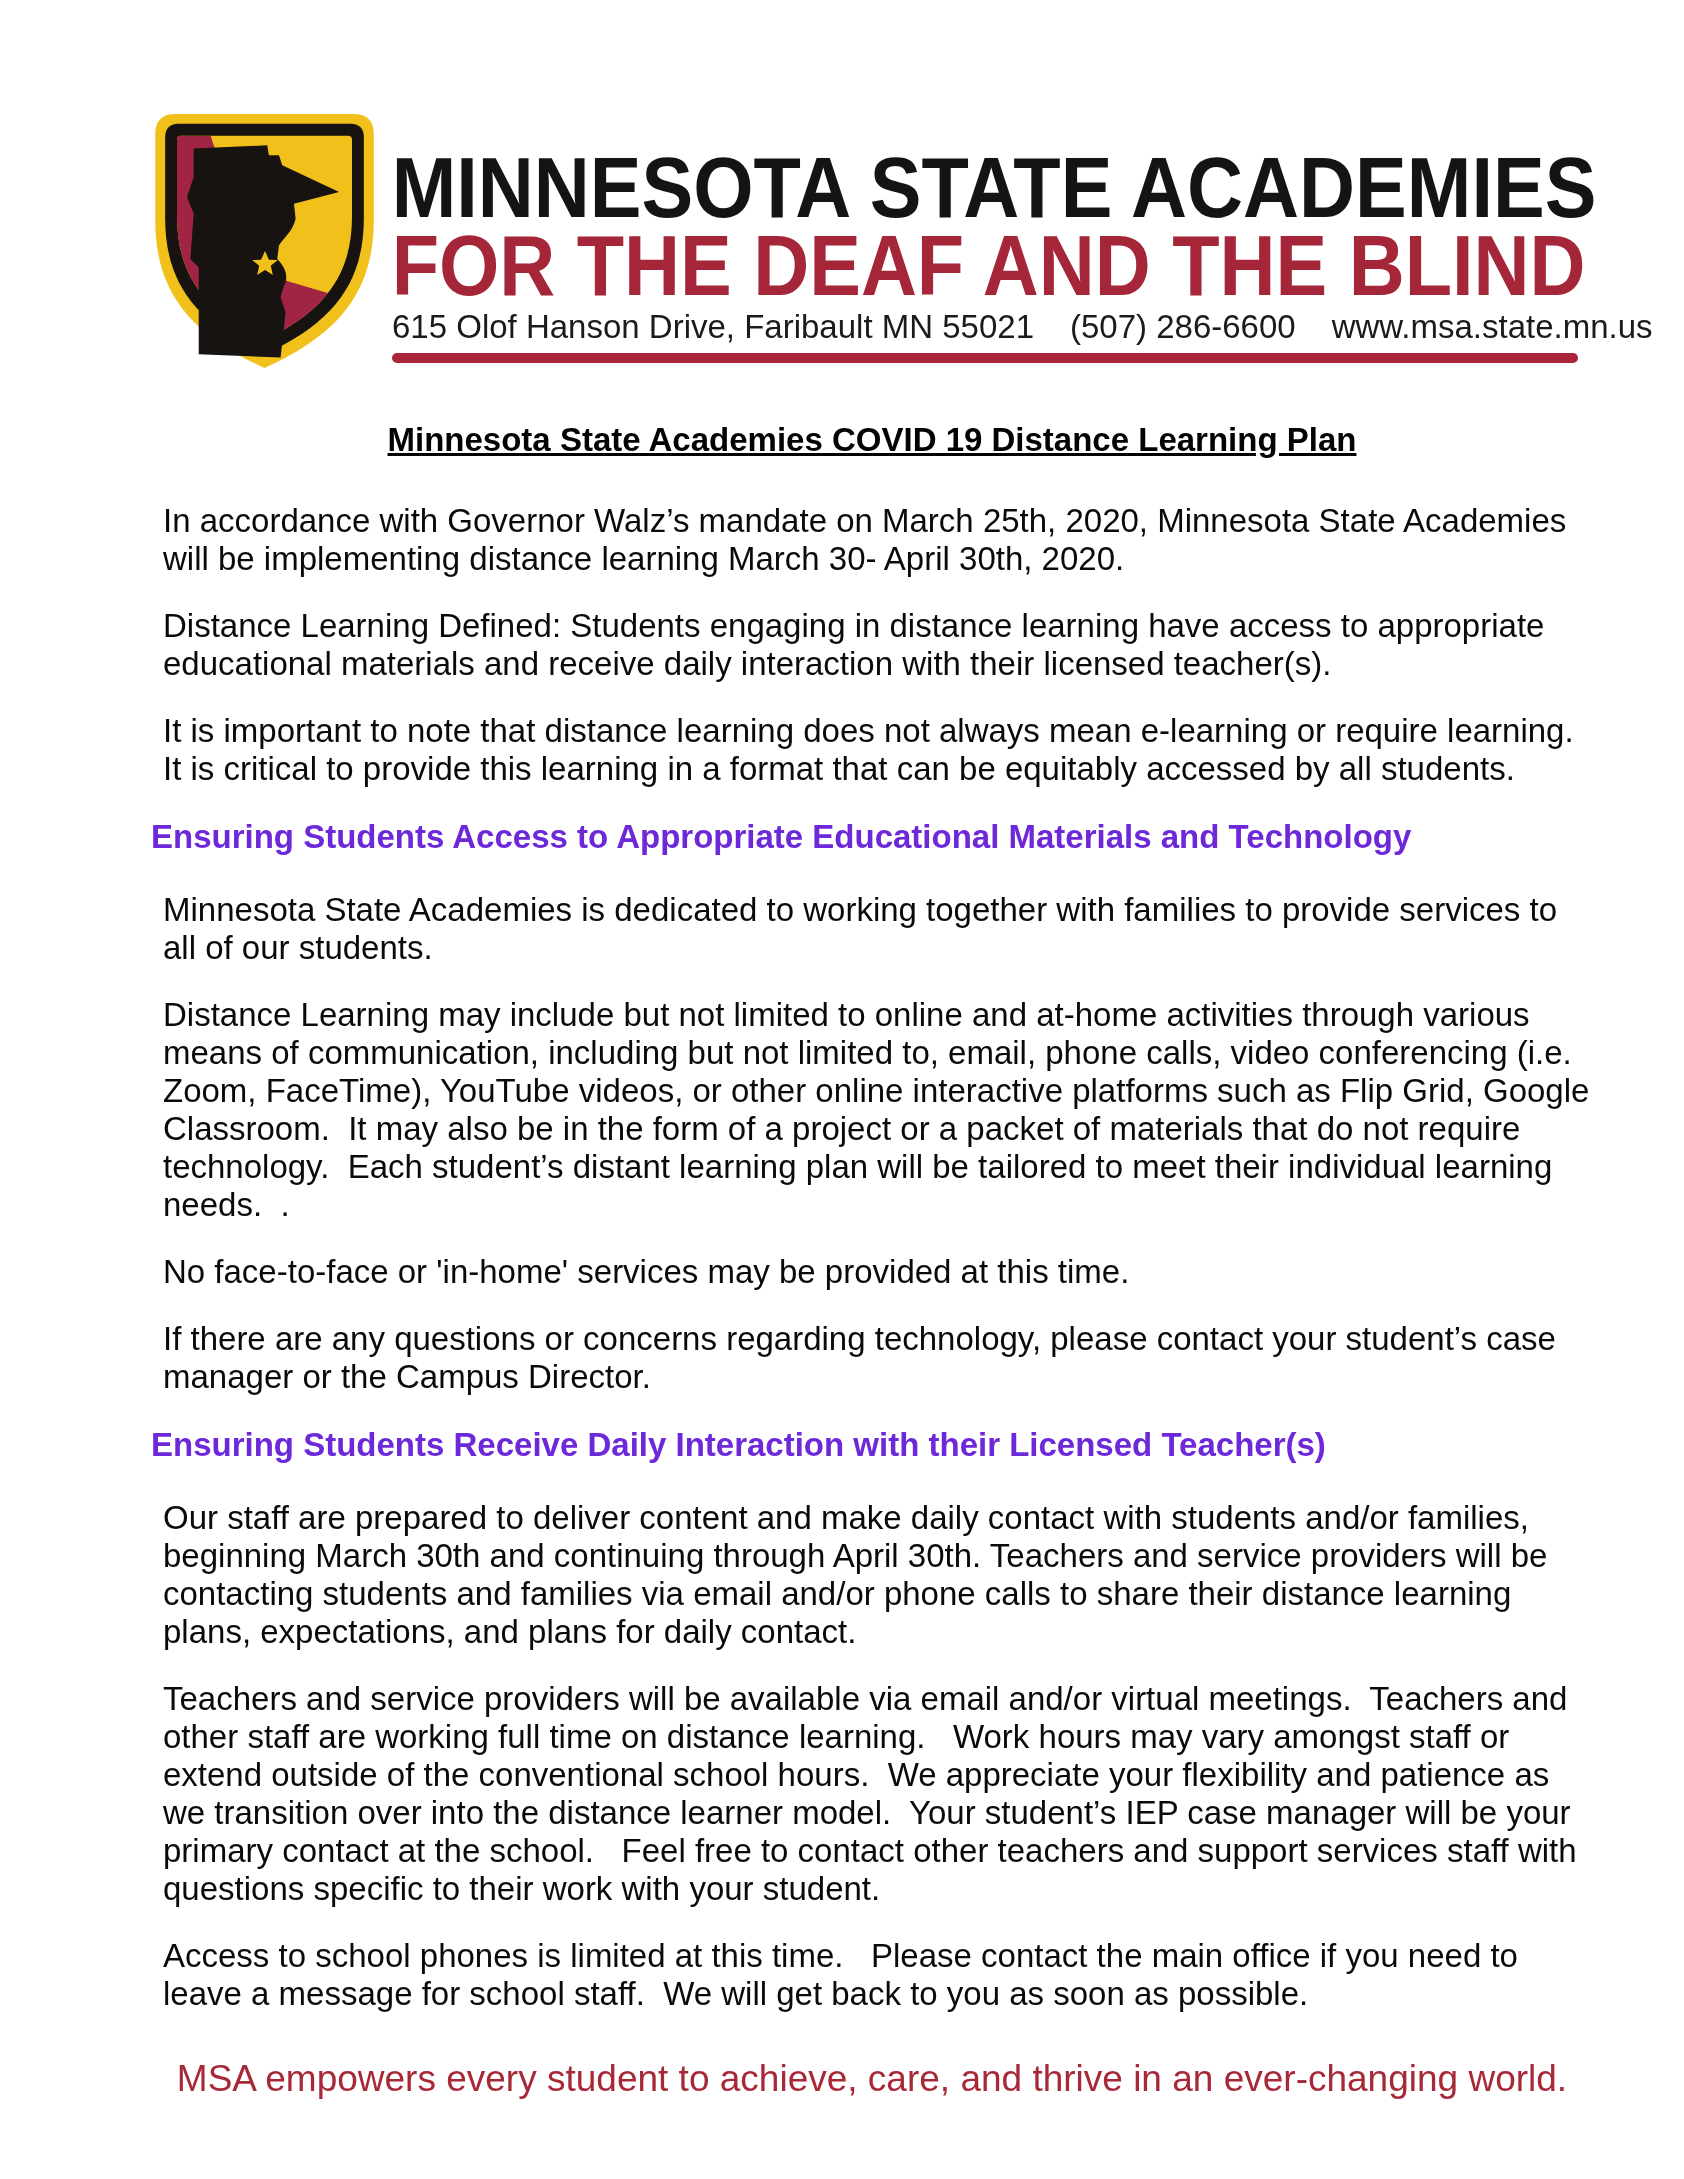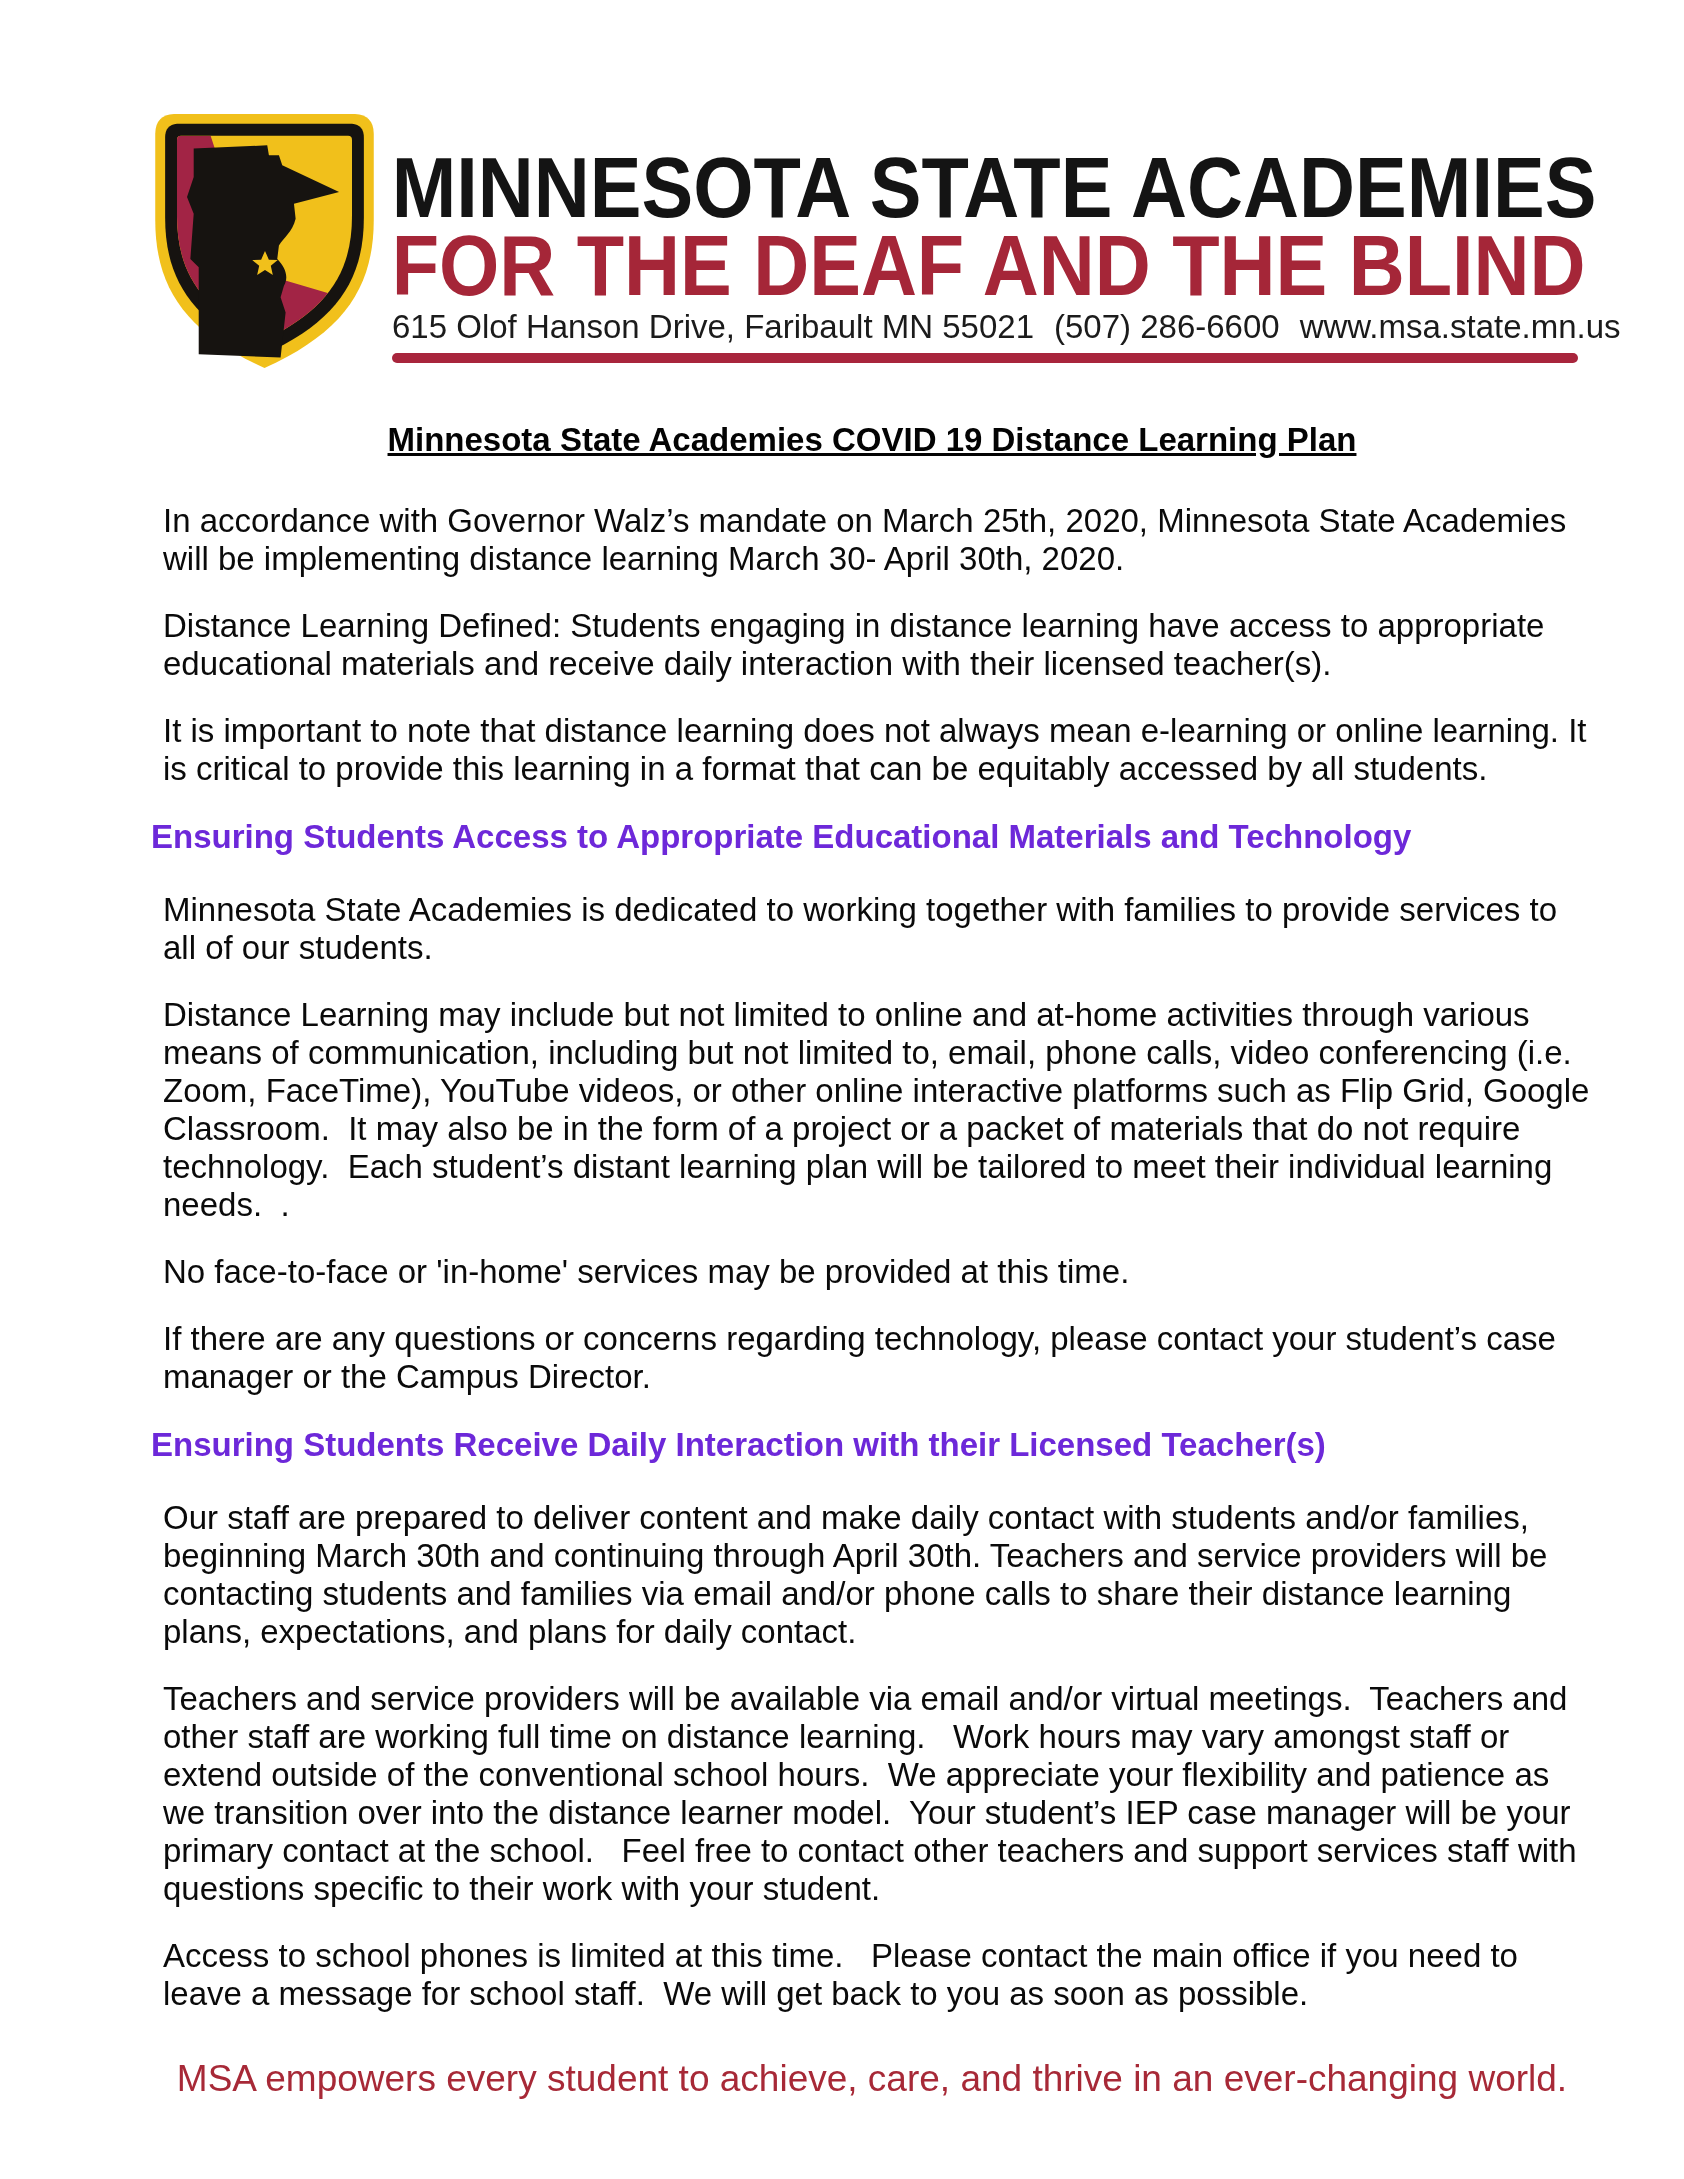--- a/index.html
+++ b/index.html
@@ -12,21 +12,21 @@
     color:#000;
     overflow:hidden;
   }
   
   .logo{position:absolute;left:149px;top:109px;width:231px;height:264px;}
   .orgname-svg{position:absolute;left:390px;top:149px;width:1213px;height:158px;}
   .org-line1{font-family:"Liberation Sans",sans-serif;font-weight:bold;fill:#141414;}
   .org-line2{font-family:"Liberation Sans",sans-serif;font-weight:bold;fill:#A52638;}
   .address-row{
     position:absolute;left:392px;top:309px;width:1198px;
-    display:flex;gap:20px;align-items:baseline;
+    display:flex;gap:36px;align-items:baseline;
     font-size:33px;line-height:36px;color:#1b1b1b;white-space:nowrap;
   }
   .rule{
     position:absolute;left:392px;top:353px;width:1186px;height:10px;
     background:#A8253C;border-radius:5px;
   }
   
   .doc-main{
     position:absolute;left:151px;top:420px;width:1442px;
     font-size:33px;line-height:38px;
@@ -97,21 +97,21 @@
   </header>
 
   <main class="doc-main">
 
     <h1 class="doc-title">Minnesota State Academies COVID 19 Distance Learning Plan</h1>
 
     <p>In accordance with Governor Walz’s mandate on March 25th, 2020, Minnesota State Academies will be implementing distance learning March 30- April 30th, 2020.</p>
 
     <p>Distance Learning Defined: Students engaging in distance learning have access to appropriate educational materials and receive daily interaction with their licensed teacher(s).</p>
 
-    <p>It is important to note that distance learning does not always mean e-learning or online learning. It is critical to provide this learning in a format that can be equitably accessed by all students.</p>
+    <p>It is important to note that distance learning does not always mean e-learning or require learning. It is critical to provide this learning in a format that can be equitably accessed by all students.</p>
 
     <h2>Ensuring Students Access to Appropriate Educational Materials and Technology</h2>
 
     <p>Minnesota State Academies is dedicated to working together with families to provide services to all of our students.</p>
 
     <p>Distance Learning may include but not limited to online and at-home activities through various means of communication, including but not limited to, email, phone calls, video conferencing (i.e.  Zoom, FaceTime), YouTube videos, or other online interactive platforms such as Flip Grid, Google Classroom.  It may also be in the form of a project or a packet of materials that do not require technology.  Each student’s distant learning plan will be tailored to meet their individual learning needs.  .</p>
 
     <p>No face-to-face or 'in-home' services may be provided at this time.</p>
 
     <p>If there are any questions or concerns regarding technology, please contact your student’s case manager or the Campus Director.</p>

